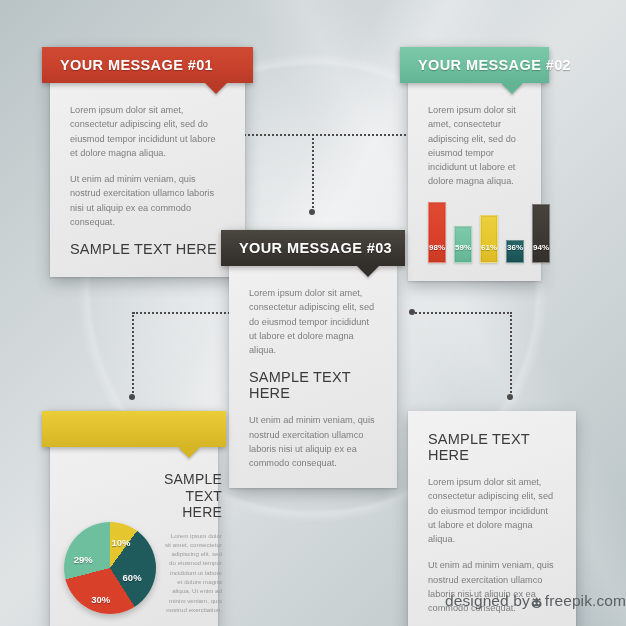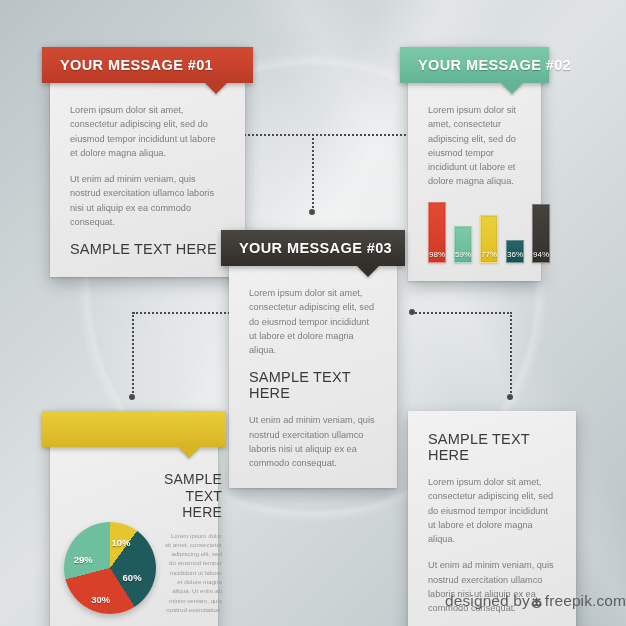--- a/index.html
+++ b/index.html
@@ -81,22 +81,22 @@
   .barchart{display:flex;align-items:flex-end;gap:8px;height:62px;margin-top:12px;}
   .bar-wrap{display:flex;flex-direction:column;justify-content:flex-end;flex:1;height:100%;}
   .bar{
     width:100%;
     display:flex;align-items:flex-end;justify-content:center;
     box-sizing:border-box;
     border:1px solid rgba(255,255,255,0.35);
     box-shadow:inset 0 0 0 1px rgba(0,0,0,0.06), 0 1px 2px rgba(0,0,0,0.18);
   }
   .bar span{
-    font-size:8px;font-weight:normal;color:#fff;
-    padding-bottom:3px;
+    font-size:8px;font-weight:bold;color:#fff;
+    padding-bottom:10px;
     text-shadow:0 1px 1px rgba(0,0,0,0.30);
   }
 
   
   .pie-row{display:flex;align-items:flex-end;gap:8px;margin-top:4px;}
   .pie{
     position:relative;width:92px;height:92px;border-radius:50%;
     box-shadow:0 3px 6px rgba(0,0,0,0.22);
     flex:0 0 auto;
   }
@@ -173,21 +173,21 @@
             <span>98%</span>
           </div>
         </div>
         <div class="bar-wrap">
           <div class="bar" style="height:59%;background:linear-gradient(180deg,#7ecaab 0%,#6ebf9e 60%,#65b494 100%);">
             <span>59%</span>
           </div>
         </div>
         <div class="bar-wrap">
           <div class="bar" style="height:77%;background:linear-gradient(180deg,#ebcf3c 0%,#e5c62e 60%,#dcba26 100%);">
-            <span>77%</span>
+            <span>61%</span>
           </div>
         </div>
         <div class="bar-wrap">
           <div class="bar" style="height:36%;background:linear-gradient(180deg,#266668 0%,#1f5a5c 60%,#1a5052 100%);">
             <span>36%</span>
           </div>
         </div>
         <div class="bar-wrap">
           <div class="bar" style="height:94%;background:linear-gradient(180deg,#46423c 0%,#3c3833 60%,#332f2b 100%);">
             <span>94%</span>

